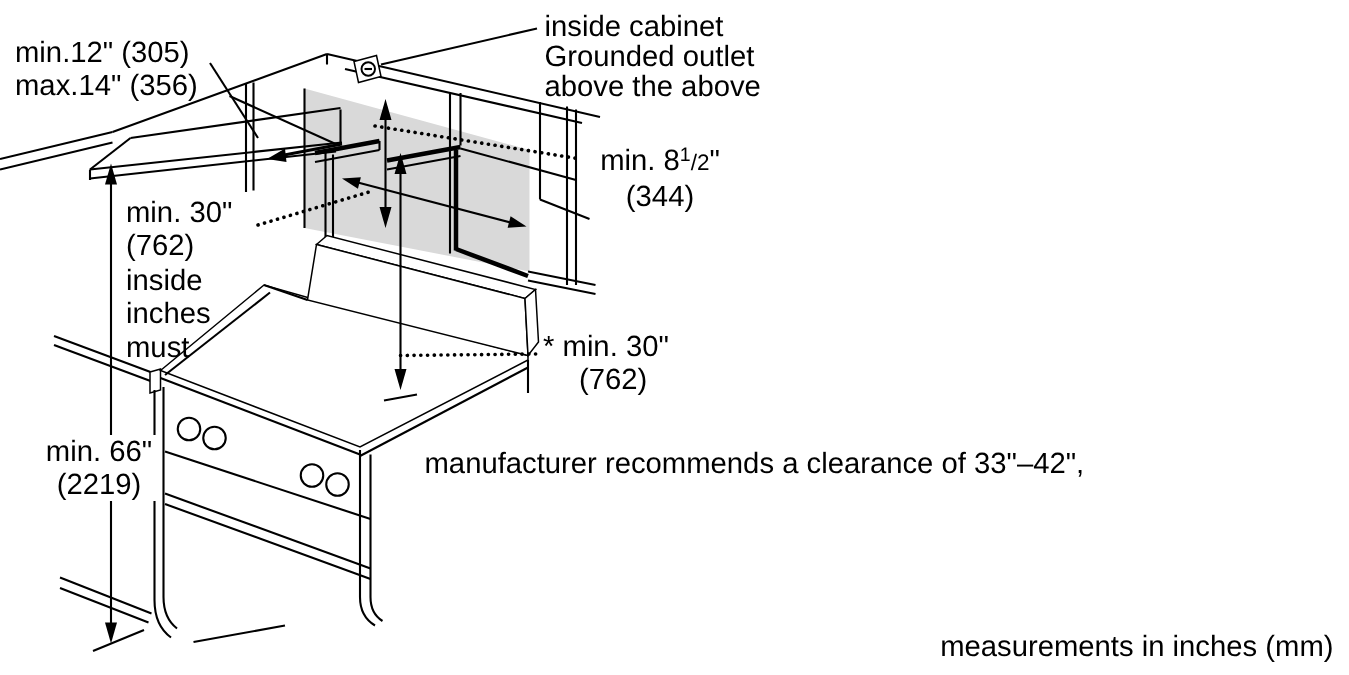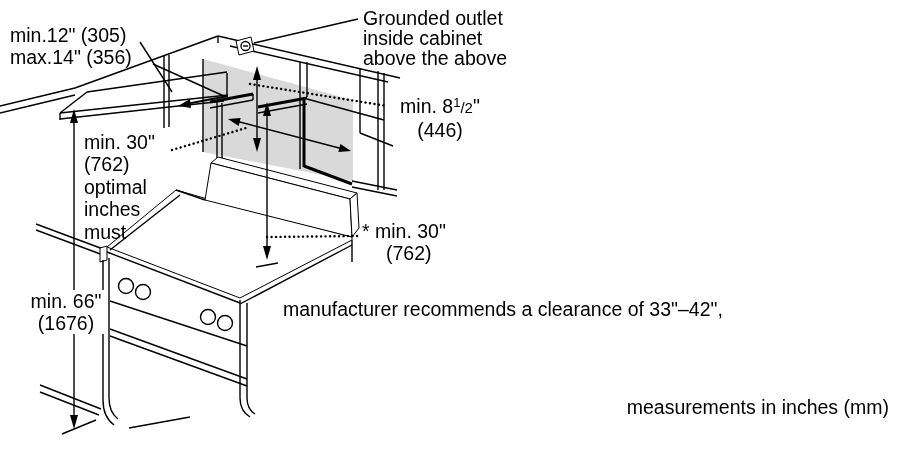--- a/index.html
+++ b/index.html
@@ -12,21 +12,21 @@
   .lbl-cab-depth{left:10px;top:24px;}
   .lbl-outlet{left:363px;top:8px;line-height:20px;}
   .lbl-wallh{left:388px;top:92px;width:104px;text-align:center;}
   .lbl-wallh .sup{font-size:13px;vertical-align:6px;}
   .lbl-wallh .frac{font-size:15px;}
   .lbl-opening{left:84px;top:131px;line-height:22.4px;}
   .lbl-clear30{left:362px;top:220px;}
   .lbl-clear30 .ind{margin-left:24px;}
   .lbl-min66{left:24px;top:290px;width:84px;text-align:center;background:#fff;}
   .footnote{left:283px;top:297px;line-height:24.6px;}
-  .units{left:597px;top:396px;width:292px;text-align:right;}
+  .units{left:597px;top:420px;width:292px;text-align:right;}
   line,path,polyline{stroke:#000;stroke-width:1.4;fill:none;}
   .bold{stroke-width:3;}
   .w2{stroke-width:2;}
   polygon.head{fill:#000;stroke:none;}
   .dotted{stroke-width:2.4;stroke-dasharray:0.1 4.4;stroke-linecap:round;}
   .whitefill{fill:#fff;}
 </style>
 </head>
 <body>
 
@@ -172,46 +172,46 @@
       <polygon class="head" points="351,151 340.4,144.1 338.4,151.9"></polygon>
     </g>
   </svg>
 
   <div class="lbl lbl-cab-depth">
     <div>min.12" (305)</div>
     <div>max.14" (356)</div>
   </div>
 
   <div class="lbl lbl-outlet">
+    <div>inside cabinet</div>
     <div>Grounded outlet</div>
-    <div>inside cabinet</div>
     <div>above the above</div>
   </div>
 
   <div class="lbl lbl-wallh">
     <div><span>min. 8</span><span class="sup">1</span><span class="frac">/2</span><span>"</span></div>
-    <div>(446)</div>
+    <div>(344)</div>
   </div>
 
   <div class="lbl lbl-opening">
     <div>min. 30"</div>
     <div>(762)</div>
-    <div>optimal</div>
+    <div>inside</div>
     <div>inches</div>
     <div>must</div>
   </div>
 
   <div class="lbl lbl-clear30">
     <div>* min. 30"</div>
     <div class="ind">(762)</div>
   </div>
 
   <div class="lbl lbl-min66">
     <div>min. 66"</div>
-    <div>(1676)</div>
+    <div>(2219)</div>
   </div>
 
   <div class="lbl footnote">
     <div>manufacturer recommends a clearance of 33"–42",</div>
   </div>
 
   <div class="lbl units">measurements in inches (mm)</div>
 
 </div>
 

